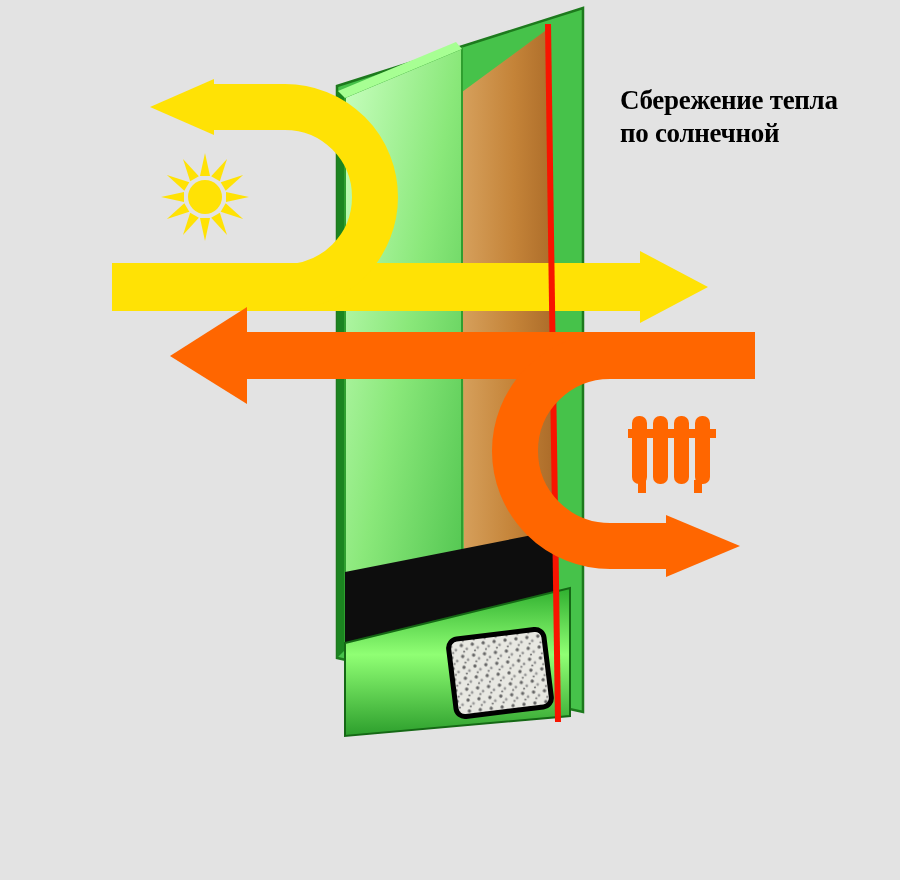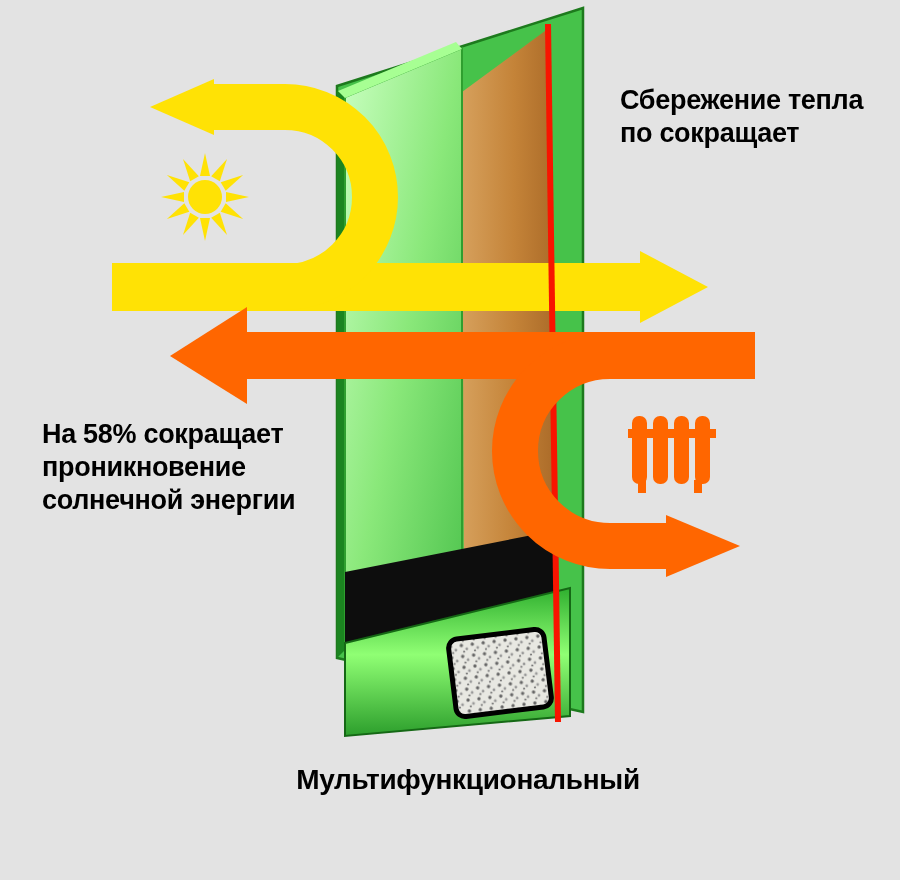--- a/index.html
+++ b/index.html
@@ -1,21 +1,21 @@
 <!DOCTYPE html>
 <html><head>
 <meta charset="utf-8">
 <style>
   html,body{margin:0;padding:0;background:#ffffff;}
   .stage{
     position:relative;
     width:900px;height:880px;
     background:#e3e3e3;
     overflow:hidden;
-    font-family:Liberation Sans, sans-serif;
+    font-family:Liberation Serif, serif;
   }
   .stage svg{position:absolute;left:0;top:0;}
   .txt{
     position:absolute;
     color:#000;
     font-weight:bold;
     font-size:27px;
     line-height:33px;
     letter-spacing:-0.3px;
     white-space:nowrap;
@@ -114,24 +114,18 @@
       <rect x="674" y="416" width="15" height="68" rx="7"></rect>
       <rect x="695" y="416" width="15" height="68" rx="7"></rect>
       <rect x="628" y="429" width="88" height="9"></rect>
       <rect x="638" y="480" width="8" height="13"></rect>
       <rect x="694" y="480" width="8" height="13"></rect>
     </g>
   </svg>
 
   <div class="txt txt-heat">
     <div>Сбережение тепла</div>
-    <div>по сокращает</div>
+    <div>по солнечной</div>
   </div>
 
-  <div class="txt txt-solar">
-    <div>На 58% сокращает</div>
-    <div>проникновение</div>
-    <div>солнечной энергии</div>
-  </div>
 
-  <div class="caption">Мультифункциональный</div>
 
 </div>
 
 </body></html>

